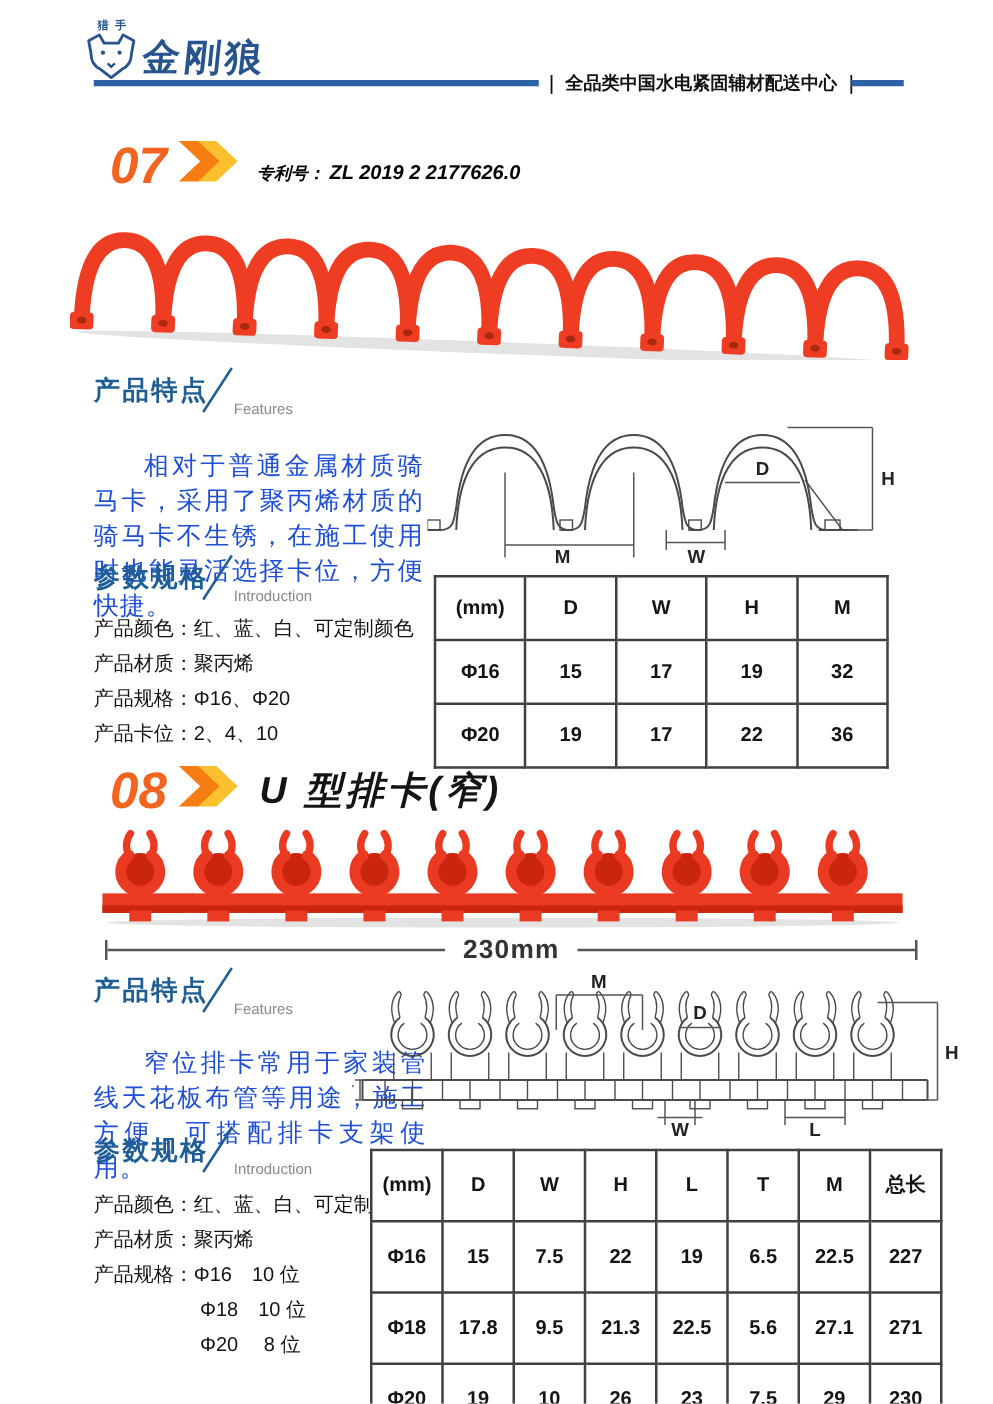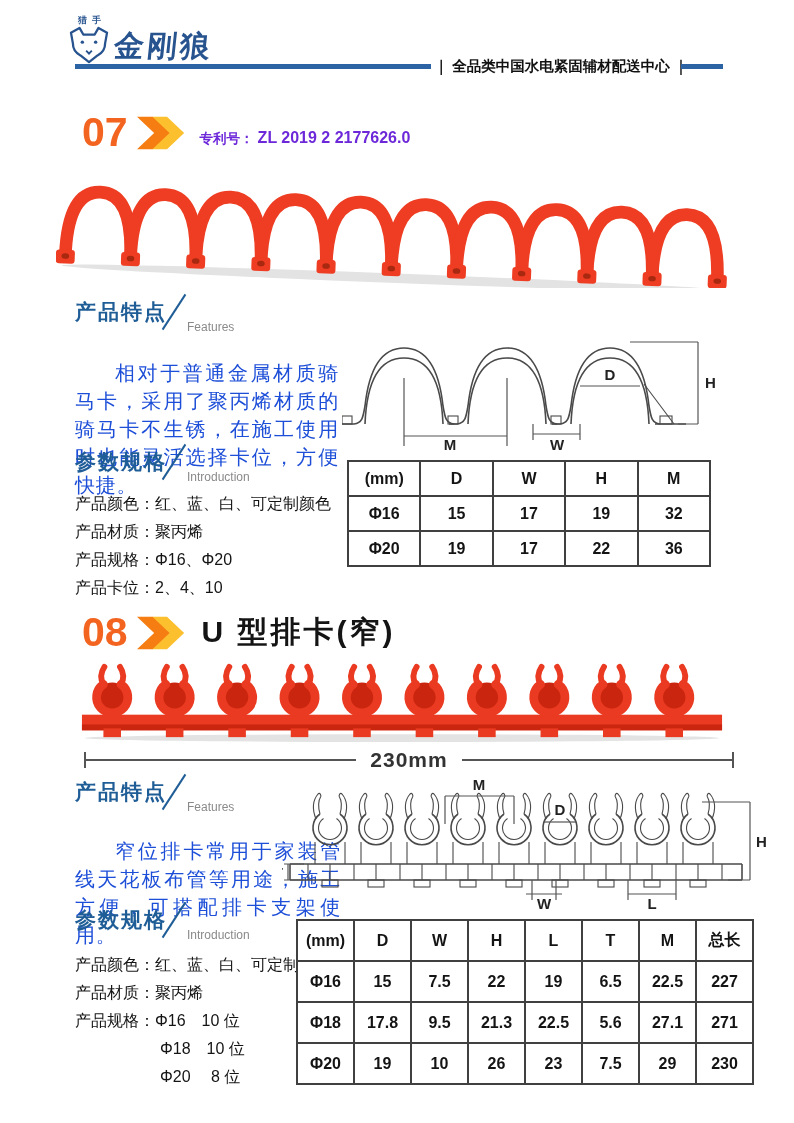--- a/index.html
+++ b/index.html
@@ -11,43 +11,43 @@
   .wolf-icon{position:absolute;left:68px;top:26px;}
   .brand{position:absolute;left:114px;top:26px;font-size:30px;font-weight:800;color:#27538f;
          letter-spacing:3px;transform:skewX(-6deg);}
   .rule{position:absolute;top:64px;height:5px;background:#2c63a5;}
   .rule-left{left:75px;width:356px;}
   .rule-right{left:681px;width:42px;}
   .tagline{position:absolute;left:434px;top:57px;width:244px;text-align:center;white-space:nowrap;
            font-size:14.5px;font-weight:700;color:#111;}
 
   
-  .sec-head{position:absolute;left:82px;display:flex;align-items:center;}
+  .sec-head{position:absolute;left:88px;display:flex;align-items:flex-start;font-style:italic;}
   .sec-num{font-size:41px;font-weight:800;color:#f2641f;line-height:1;}
   .chevron{margin-left:9px;flex:none;}
   .sec-title{font-size:30px;font-weight:800;color:#141414;letter-spacing:3px;margin:0 0 0 17px;white-space:nowrap;}
-  .patent{margin-left:15px;align-self:flex-end;padding-bottom:5px;font-weight:700;color:#6d28d9;white-space:nowrap;}
+  .patent{margin-left:15px;align-self:flex-end;padding-bottom:5px;font-weight:700;color:#000000;white-space:nowrap;}
   .patent .plabel{font-size:13.5px;}
   .patent .pnum{font-size:16px;margin-left:4px;}
 
   
   .hblock{position:absolute;left:75px;height:42px;width:200px;}
   .hblock .cn{font-size:21px;font-weight:800;color:#1f5d97;letter-spacing:2px;margin-top:18px;}
   .hblock .slash{position:absolute;left:98px;top:-7px;width:2px;height:42px;background:#1f5d97;transform:rotate(33deg);}
   .hblock .en{position:absolute;left:112px;top:22px;font-size:12px;color:#8a8a8a;}
 
   .para{position:absolute;font-size:20px;font-weight:400;color:#1d4ed8;line-height:28px;
         letter-spacing:.8px;text-align:justify;text-indent:2em;}
   .speclist{position:absolute;font-size:16px;font-weight:400;color:#141414;line-height:28px;white-space:nowrap;}
   .spec-cont{padding-left:85px;}
 
   
   .ptable{position:absolute;border-collapse:collapse;table-layout:fixed;background:#fff;}
   .ptable td{border:2px solid #404040;text-align:center;vertical-align:middle;
-             font-size:16px;font-weight:600;color:#141414;padding:0;}
+             font-size:16px;font-weight:600;color:#141414;padding:8px;}
   #table1{left:347px;top:460px;width:364px;} #table1 td{height:33px;}
   #table2{left:296px;top:919px;width:458px;} #table2 td{height:39px;}
 
   
   .photo1{position:absolute;left:56px;top:176px;}
   .photo2{position:absolute;left:80px;top:660px;}
   .diag1{position:absolute;left:342px;top:328px;}
   .diag2{position:absolute;left:282px;top:778px;}
   .dg{stroke:#4a4a4a;stroke-width:1.6;fill:none;}
   .dgt{stroke:#4a4a4a;stroke-width:1.1;fill:none;}

